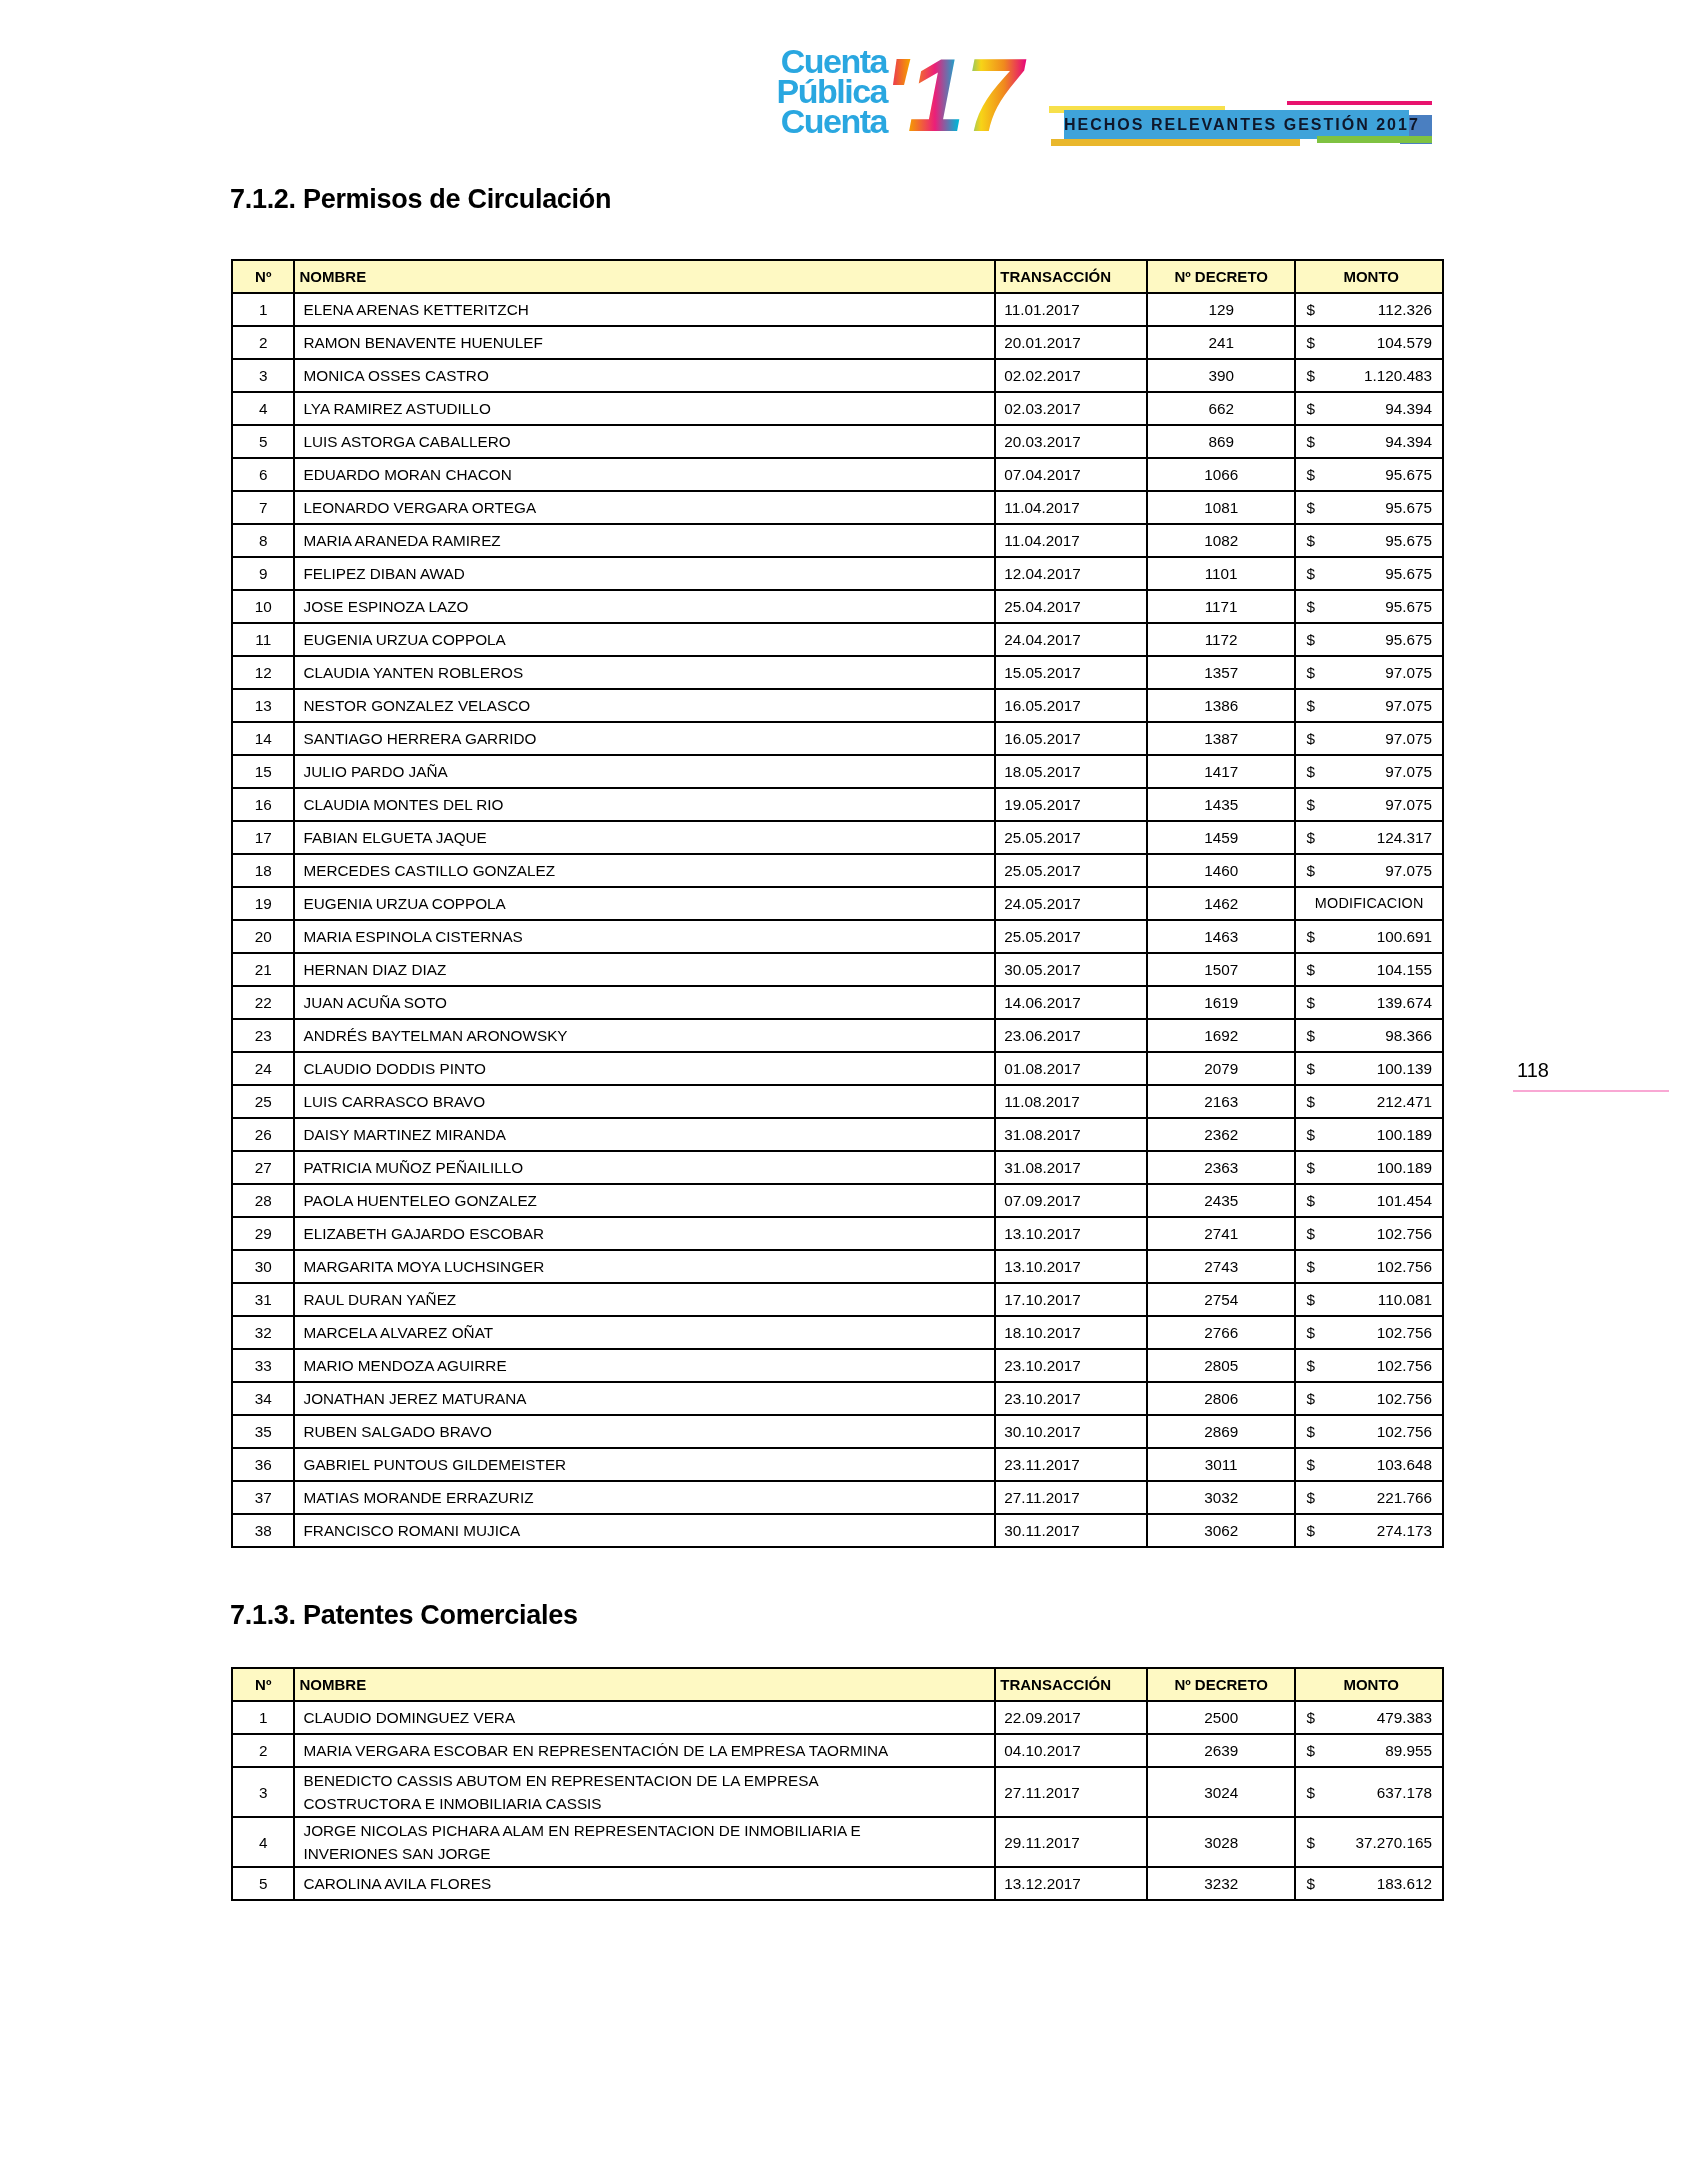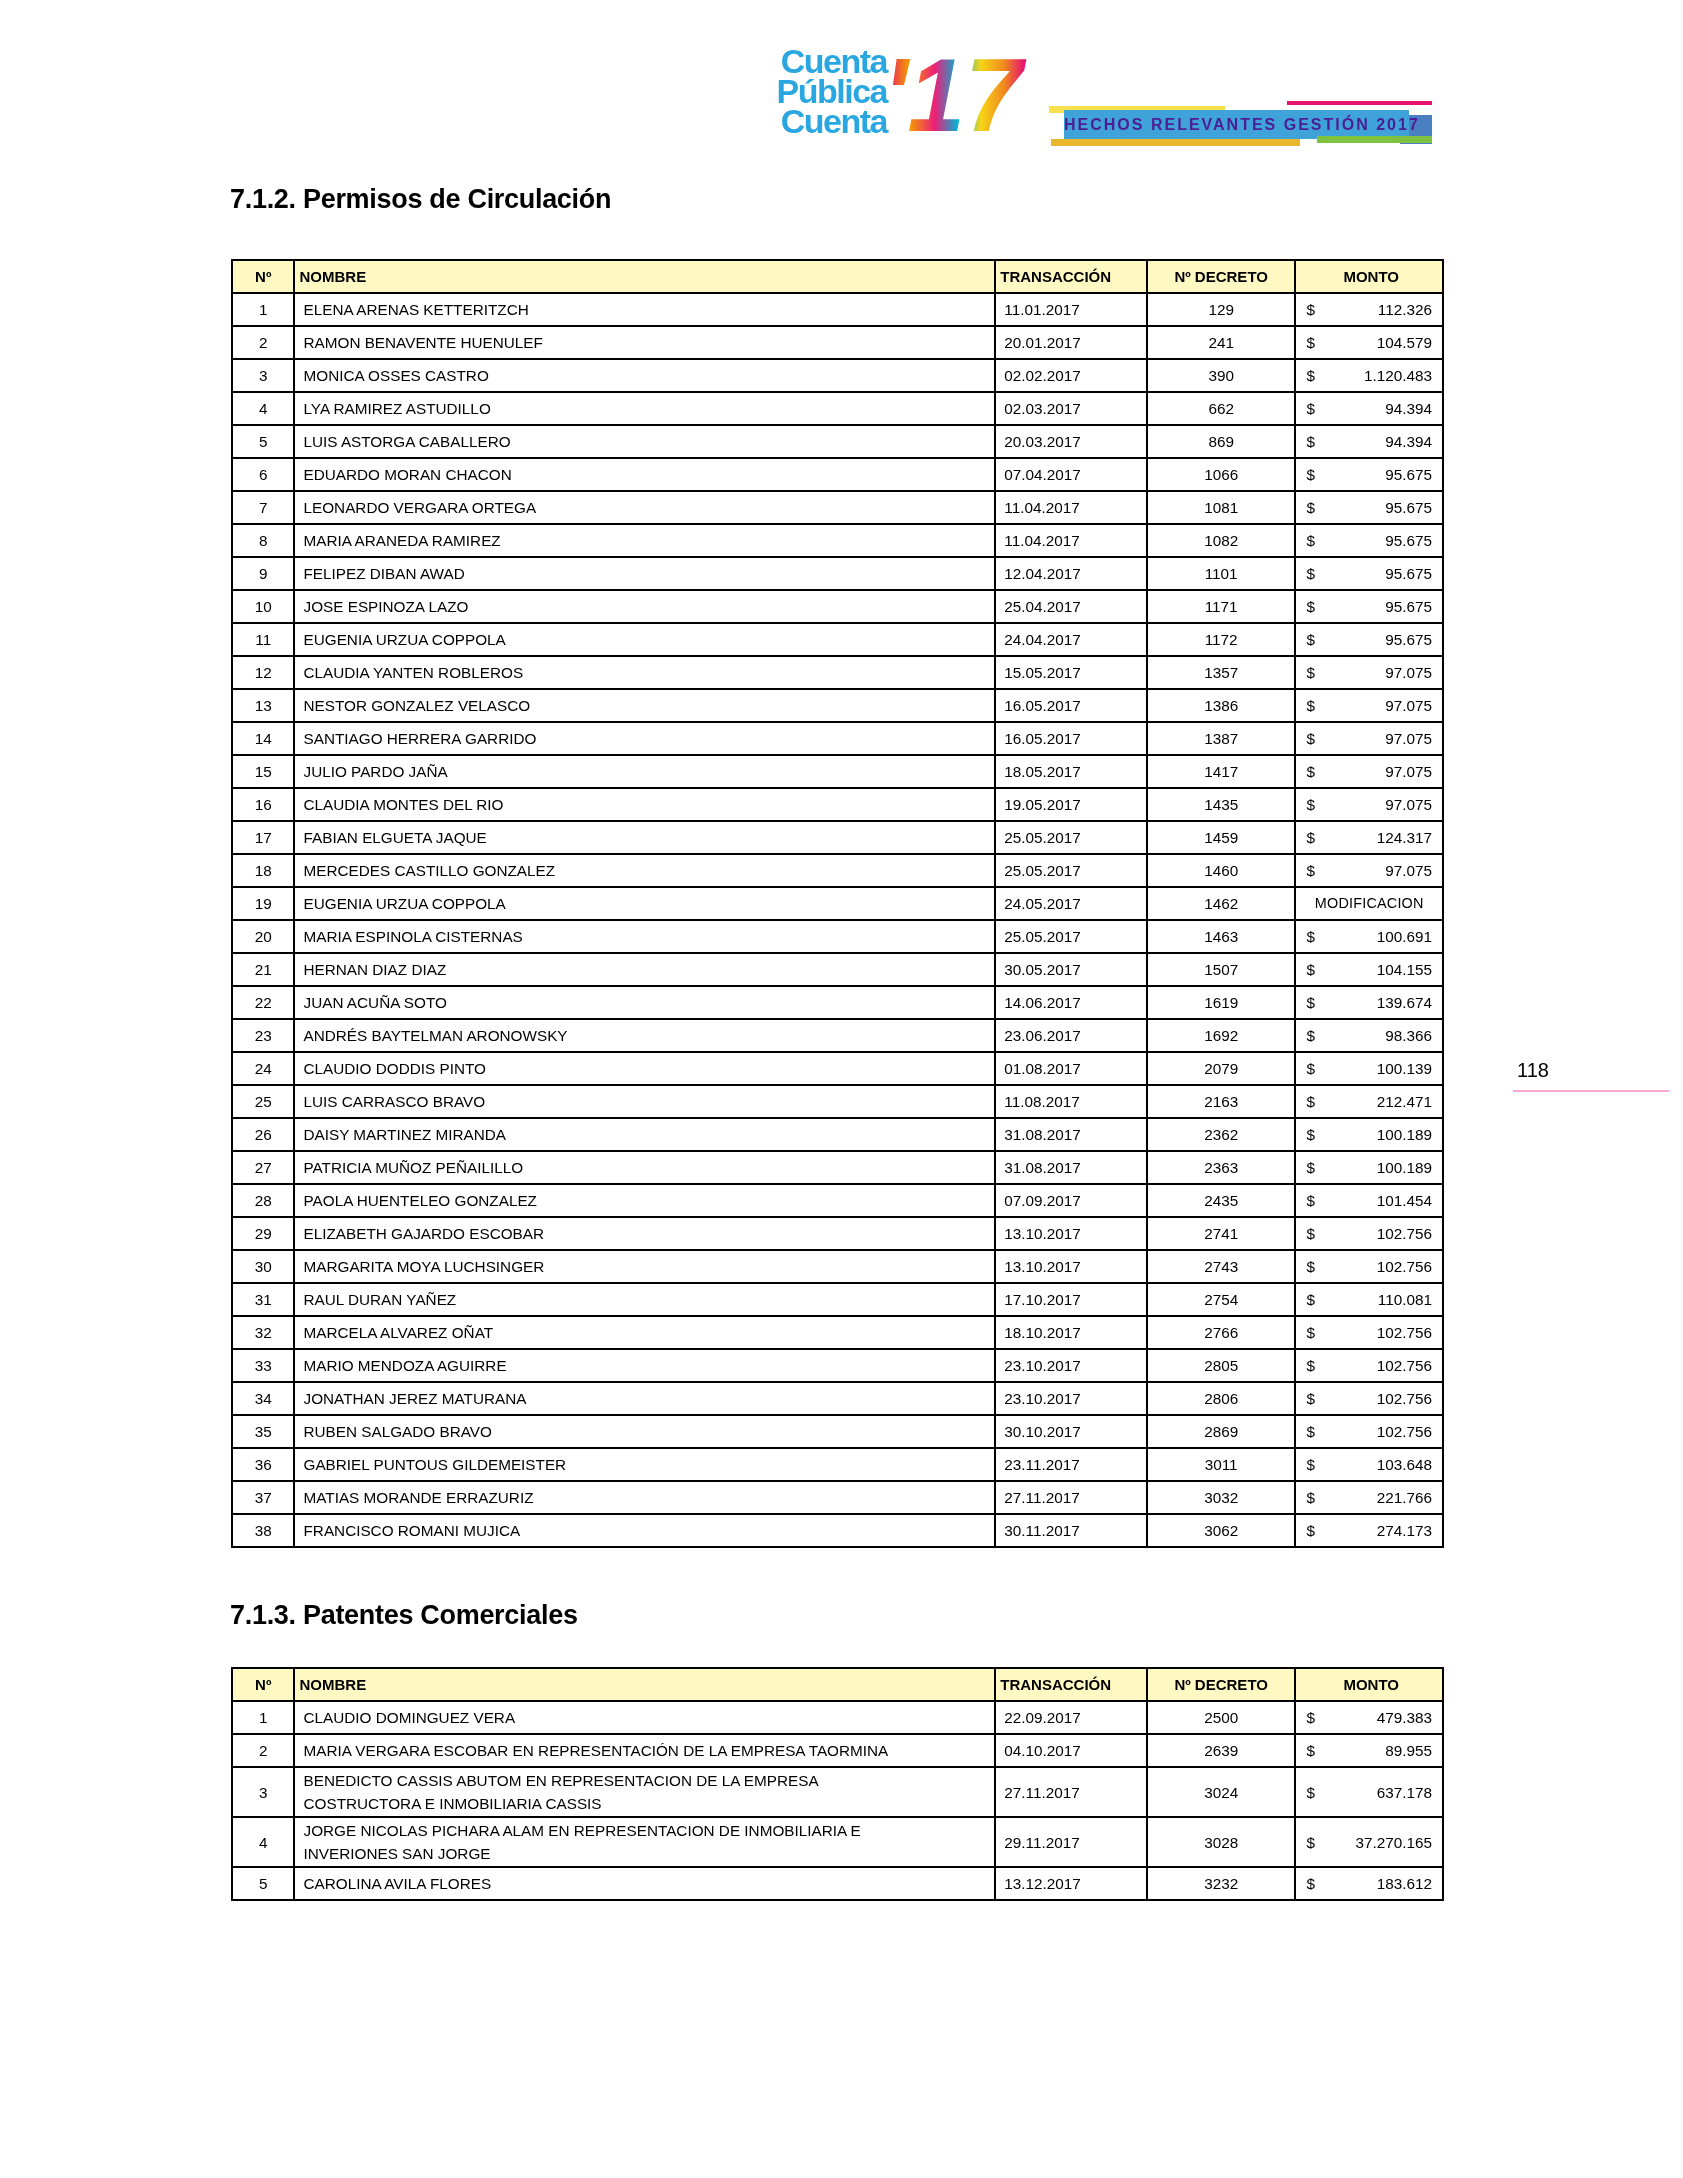--- a/index.html
+++ b/index.html
@@ -26,21 +26,21 @@
   
   .banner { position:absolute; left:0; top:0; }
   .banner div { position:absolute; }
   .bn-yellow-top  { left:1049px; top:106px; width:176px; height:7px;  background:#f7e04b; }
   .bn-pink-top    { left:1287px; top:101px; width:145px; height:4px;  background:#e8136e; }
   .bn-darkblue    { left:1400px; top:115px; width:32px;  height:29px; background:#4a7fc1; }
   .bn-green       { left:1317px; top:136px; width:115px; height:7px;  background:#7fc241; }
   .bn-yellow-bot  { left:1051px; top:139px; width:249px; height:7px;  background:#e9b72c; }
   .bn-blue {
     left:1064px; top:110px; width:345px; height:29px;
-    background:#3fa3da; color:#4c1d95;
+    background:#3fa3da; color:#0f172a;
     font-weight:bold; font-size:16px; letter-spacing:2px;
     line-height:29px; text-align:center; white-space:nowrap;
   }
 
   
   .section-title {
     position:absolute; left:230px;
     font-size:27px; font-weight:bold; letter-spacing:-0.3px;
   }
   .title-1 { top:184px; }

